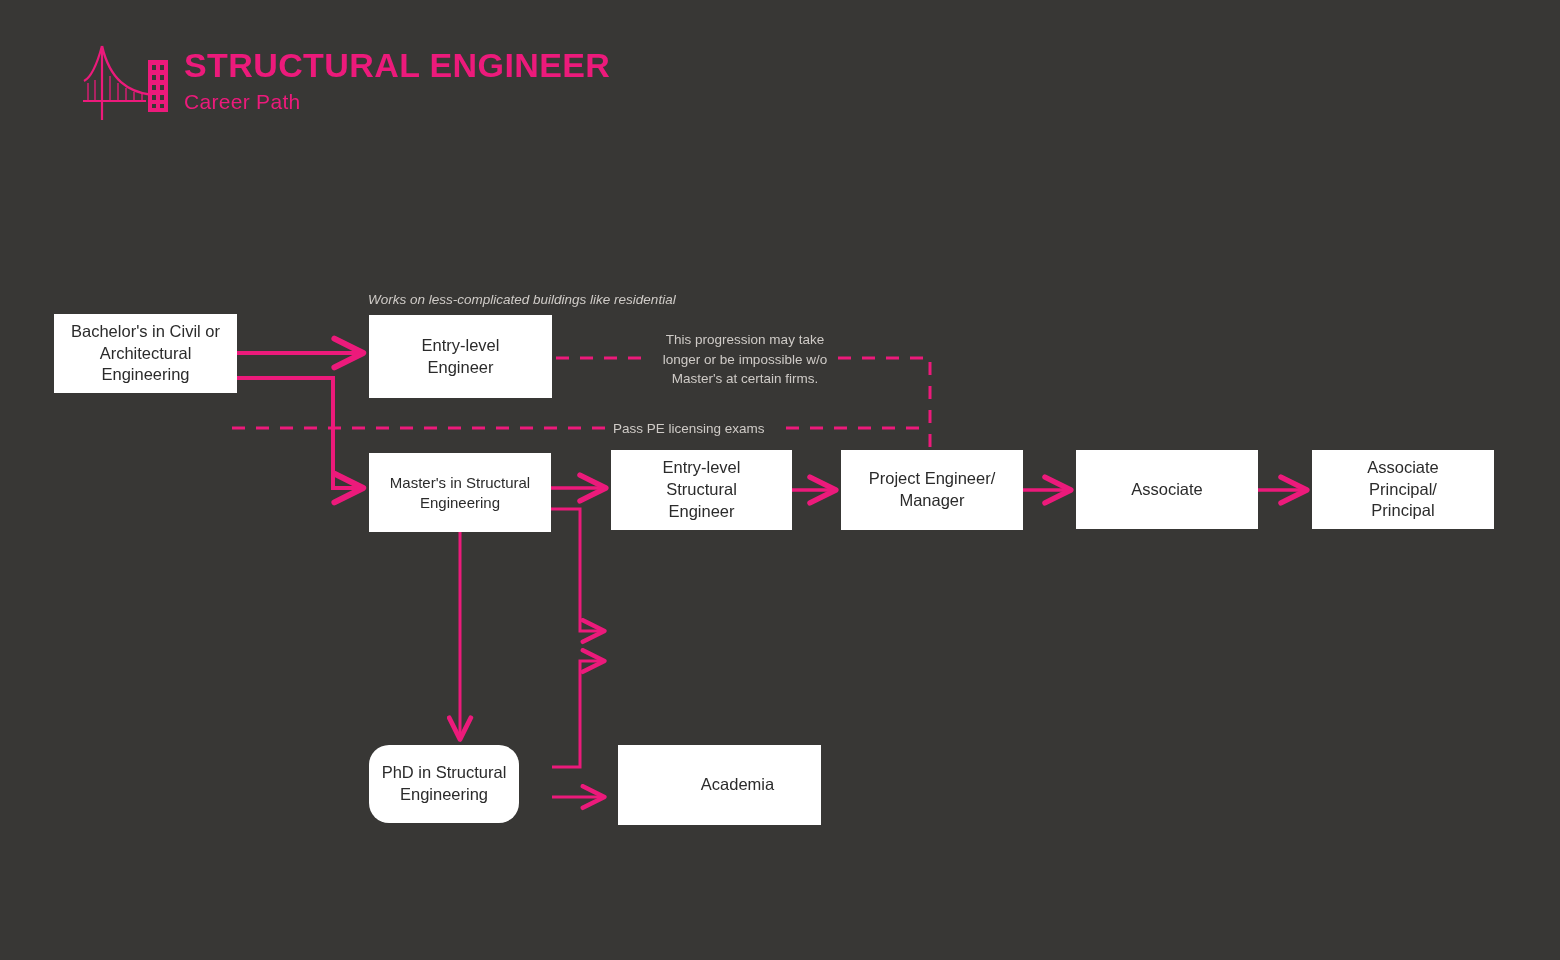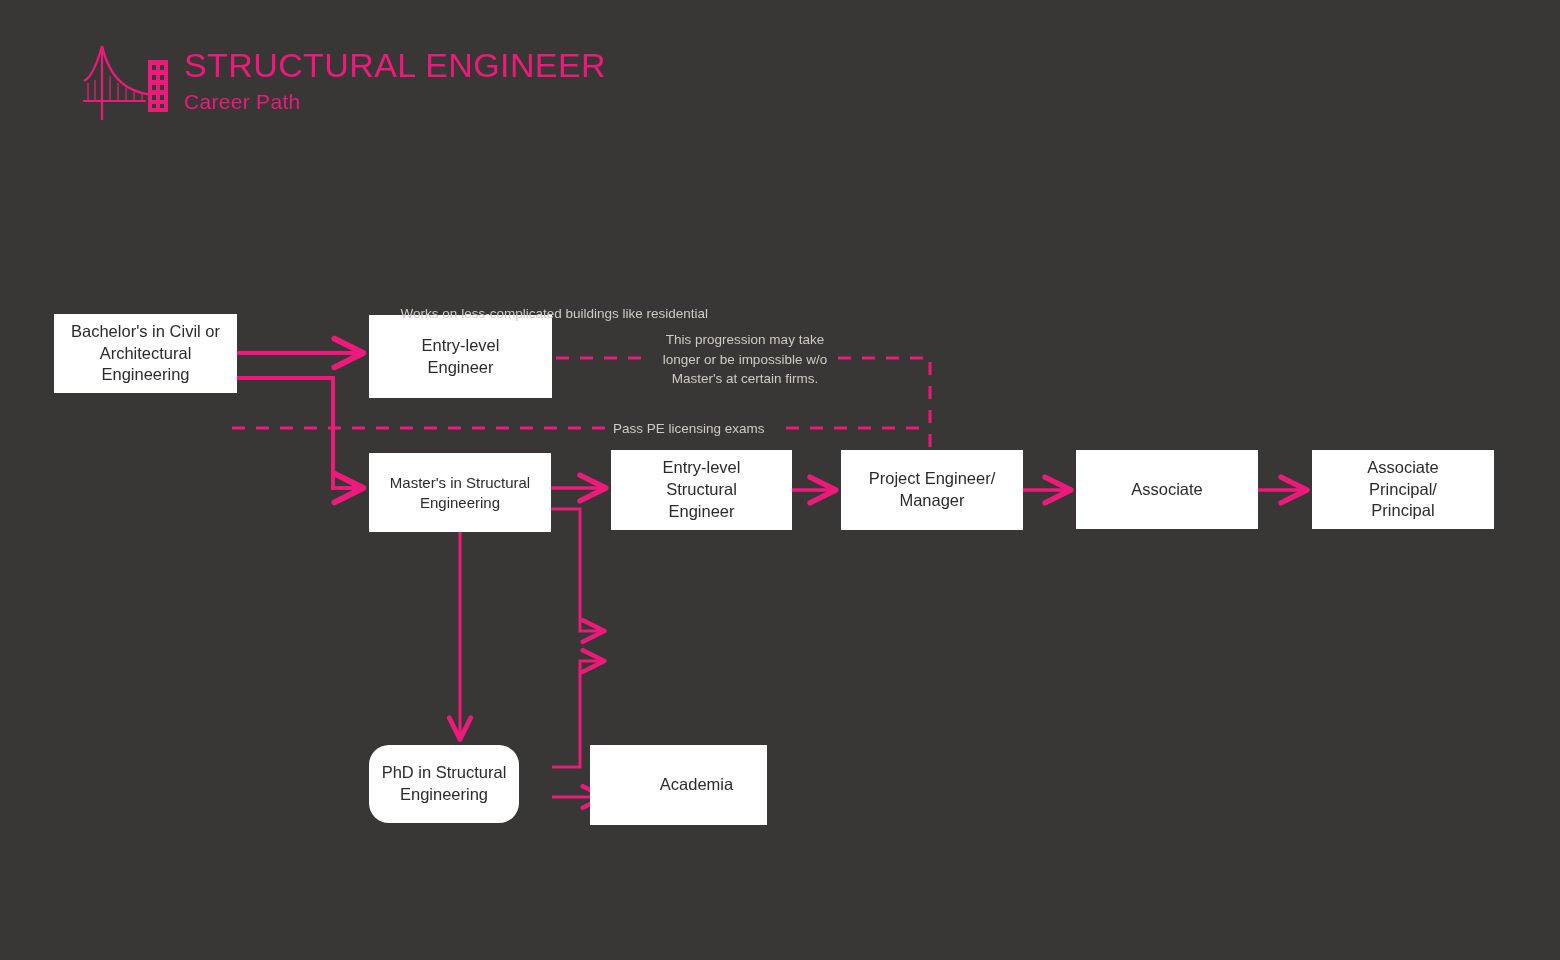--- a/index.html
+++ b/index.html
@@ -33,21 +33,21 @@
     width: 92px;
     height: 88px;
     flex: 0 0 auto;
   }
   .title-block {
     margin-left: 12px;
     padding-top: 10px;
   }
   .title-main {
     font-size: 34px;
-    font-weight: normal;
+    font-weight: bold;
     letter-spacing: 0.4px;
     color: #EC1A7B;
     line-height: 1.0;
     white-space: nowrap;
   }
   .title-sub {
     font-size: 21px;
     color: #EC1A7B;
     line-height: 1.0;
     margin-top: 9px;
@@ -190,23 +190,23 @@
   <div class="node-box" style="left: 1076px; top: 450px; width: 182px; height: 79px; white-space: pre-line;">Associate</div>
 
   <div class="node-box" style="left: 1312px; top: 450px; width: 182px; height: 79px; white-space: pre-line;">Associate
 Principal/
 Principal</div>
 
 
   <div class="node-box" style="left: 369px; top: 745px; width: 150px; height: 78px; white-space: pre-line; border-radius: 20px;">PhD in Structural
 Engineering</div>
 
-  <div class="node-box" style="left: 590px; top: 745px; width: 177px; height: 80px; white-space: pre-line; padding-left: 44px;">Academia</div>
-
-  <div class="annot" style="left: 368px; top: 304px; width: 340px; text-align: right; white-space: pre-line;">Works on less-complicated buildings like residential</div>
+  <div class="node-box" style="left: 618px; top: 745px; width: 203px; height: 80px; white-space: pre-line; padding-left: 44px;">Academia</div>
+
+  <div class="annot" style="left: 368px; top: 290px; width: 340px; text-align: left; white-space: pre-line; font-style: italic;">Works on less-complicated buildings like residential</div>
 
   <div class="annot" style="left: 650px; top: 330px; width: 190px; white-space: pre-line;">This progression may take
 longer or be impossible w/o
 Master's at certain firms.</div>
 
 
   <div class="annot" style="left: 613px; top: 419px; width: 175px; text-align: left; white-space: pre-line;">Pass PE licensing exams</div>
 
 </div>
 

